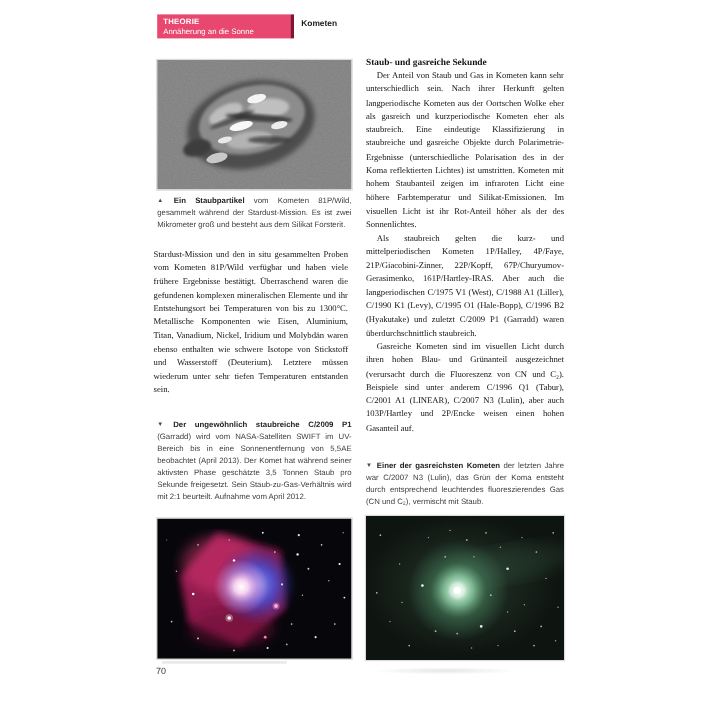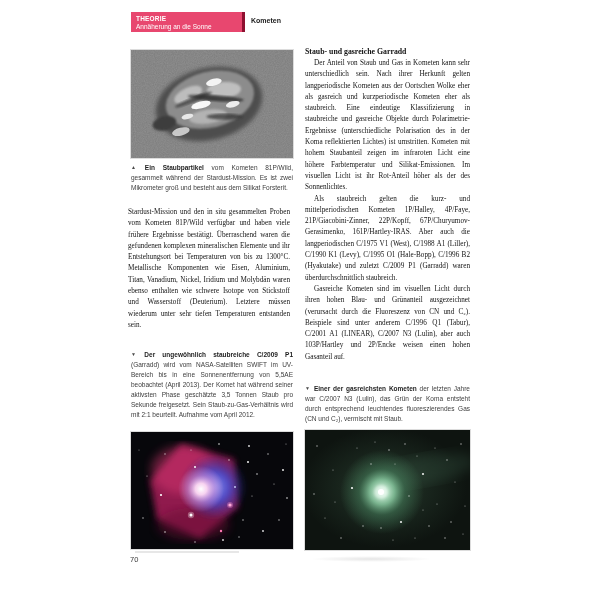--- a/index.html
+++ b/index.html
@@ -155,21 +155,21 @@
       <circle cx="60" cy="83" r="3.2" opacity=".3"></circle>
         <circle cx="60" cy="83" r="1.5"></circle>
       <circle cx="30" cy="63" r="1.1"></circle>
         <circle cx="64" cy="35" r="1"></circle>
       <circle cx="99" cy="73" r="3" fill="#ff9ad5" opacity=".35"></circle>
         <circle cx="99" cy="73" r="1.6" fill="#ffaad9"></circle>
       <circle cx="90" cy="99" r="1.2" fill="#ff77b5"></circle>
     </g>
   </svg>
 
-  <div class="rh">Staub- und gasreiche Garradd</div>
+  <div class="rh">Staub- und gasreiche Sekunde</div>
 
   <div class="bodytext br">
     <p>Der Anteil von Staub und Gas in Kometen kann sehr unterschiedlich sein. Nach ihrer Herkunft gelten langperiodische Kometen aus der Oortschen Wolke eher als gasreich und kurzperiodische Kometen eher als staubreich. Eine eindeutige Klassifizierung in staubreiche und gasreiche Objekte durch Polarimetrie-Ergebnisse (unterschiedliche Polarisation des in der Koma reflektierten Lichtes) ist umstritten. Kometen mit hohem Staubanteil zeigen im infraroten Licht eine höhere Farbtemperatur und Silikat-Emissionen. Im visuellen Licht ist ihr Rot-Anteil höher als der des Sonnenlichtes.</p>
     <p>Als staubreich gelten die kurz- und mittelperiodischen Kometen 1P/Halley, 4P/Faye, 21P/Giacobini-Zinner, 22P/Kopff, 67P/Churyumov-Gerasimenko, 161P/Hartley-IRAS. Aber auch die langperiodischen C/1975 V1 (West), C/1988 A1 (Liller), C/1990 K1 (Levy), C/1995 O1 (Hale-Bopp), C/1996 B2 (Hyakutake) und zuletzt C/2009 P1 (Garradd) waren überdurchschnittlich staubreich.</p>
     <p>Gasreiche Kometen sind im visuellen Licht durch ihren hohen Blau- und Grünanteil ausgezeichnet (verursacht durch die Fluoreszenz von CN und C₂). Beispiele sind unter anderem C/1996 Q1 (Tabur), C/2001 A1 (LINEAR), C/2007 N3 (Lulin), aber auch 103P/Hartley und 2P/Encke weisen einen hohen Gasanteil auf.</p>
   </div>
 
   <div class="cap cap3">
     <span class="mk">▼</span><b>Einer der gasreichsten Kometen</b><span> der letzten Jahre war C/2007 N3 (Lulin), das Grün der Koma entsteht durch entsprechend leuchtendes fluoreszierendes Gas (CN und C₂), vermischt mit Staub.</span>
   </div>

